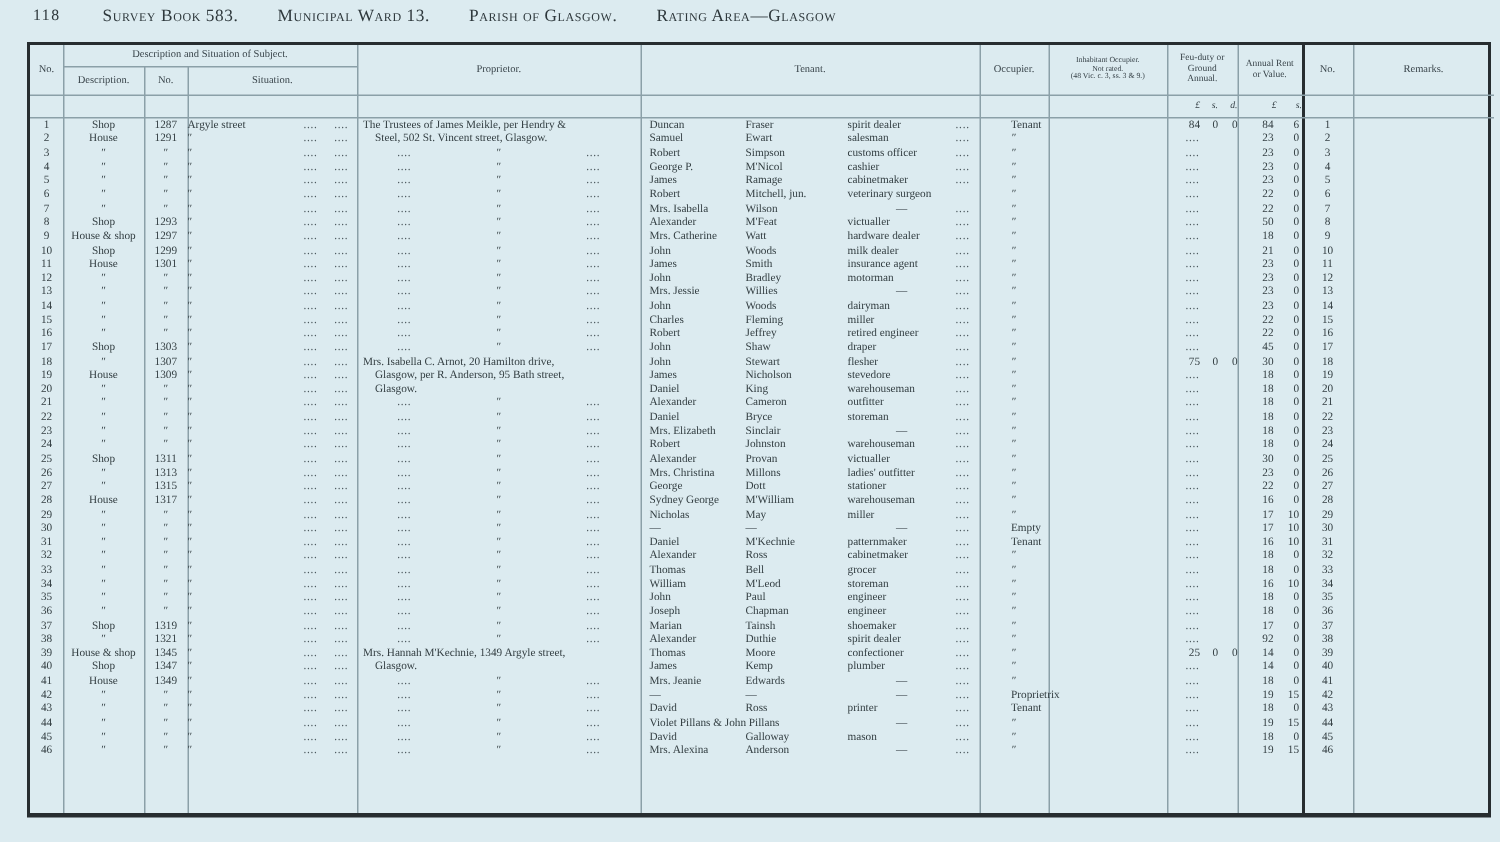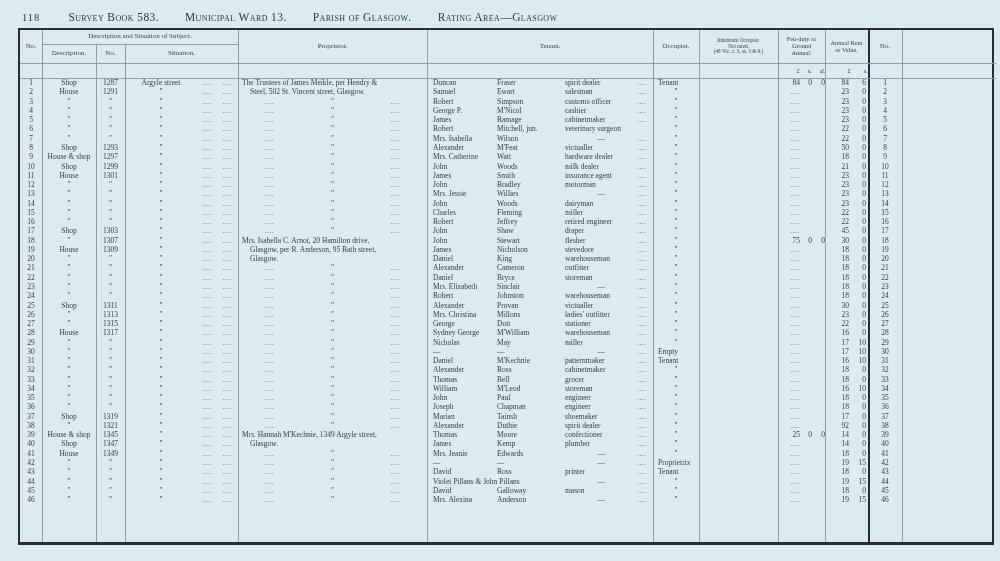--- a/index.html
+++ b/index.html
@@ -4,21 +4,21 @@
 <style>
   html,body{margin:0;padding:0;}
   body{
     width:1000px;height:561px;overflow:hidden;position:relative;
     background:#dcebf0;
     font-family:"Liberation Serif","DejaVu Serif",serif;
     color:#354044;
   }
   .page-title{
     position:absolute;top:5px;left:0;width:1000px;height:18px;
-    display:flex;align-items:flex-end;
+    display:flex;align-items:flex-start;
     font-variant:small-caps;font-size:11.5px;letter-spacing:.4px;
     color:#2e383c;white-space:nowrap;
   }
   .page-title .pageno{margin-left:22px;margin-right:28px;font-variant:normal;font-size:10.5px;letter-spacing:1px;}
   .page-title .seg{margin-right:26px;}
 
   .tbl{
     position:absolute;left:18px;top:28px;width:976px;height:517px;
     border:2px solid #272d30;border-bottom-width:3px;box-sizing:border-box;
   }
@@ -35,31 +35,31 @@
   .units{position:absolute;top:33px;height:15px;display:grid;align-items:center;
          font-size:6.5px;font-style:italic;color:#39444a;}
   .units span{text-align:right;}
 
   .rows{position:absolute;left:0;top:48px;width:976px;}
   .row{display:grid;grid-template-columns:22px 54px 29px 113px 189px 226px 46px 79px 47px 43px 34px 94px;
        height:9.28px;align-items:center;font-size:7.5px;line-height:9px;white-space:nowrap;}
   .cell{overflow:visible;}
   .c-no,.c-sno,.c-desc,.c-no2{text-align:center;}
   .c-sit{display:grid;grid-template-columns:72px 20px 21px;}
-  .c-sit .nm{text-align:center;}
+  .c-sit .nm{}
   .c-sit .dots{text-align:center;}
   .c-prop{display:block;padding-left:4px;box-sizing:border-box;}
   .c-prop.ditto{display:grid;grid-template-columns:63px 63px 63px;padding:0;text-align:center;}
   .c-prop .ind{padding-left:8px;}
   .c-ten{display:grid;grid-template-columns:70px 68px 72px 16px;}
   .c-ten .f1{padding-left:6px;}
   .c-ten .f1.wide{grid-column:1 / span 2;}
   .c-ten .oc{}
   .c-ten .oc.dash{text-align:center;}
-  .c-occ{padding-left:5px;box-sizing:border-box;}
+  .c-occ{padding-left:21px;box-sizing:border-box;}
   .c-occ.ditto{text-align:center;padding-left:0;}
   .c-feu{display:grid;grid-template-columns:22px 12px 13px;}
   .c-feu span{text-align:right;}
   .c-feu .dots{text-align:center;grid-column:1 / span 2;}
   .c-rent{display:grid;grid-template-columns:26px 17px;}
   .c-rent span{text-align:right;padding-right:2px;}
   .dots{color:#4a575c;letter-spacing:.5px;}
 </style>
 </head>
 <body>
@@ -89,30 +89,31 @@
   <div class="hline" style="left:22px;width:196px;top:14px"></div>
   <div class="hline" style="left:0;width:976px;top:33px"></div>
   <div class="hline" style="left:0;width:976px;top:48px"></div>
 
   <div class="hdr" style="left:0;top:0;width:22px;height:33px">No.</div>
   <div class="hdr" style="left:22px;top:0;width:196px;height:14px">Description and Situation of Subject.</div>
   <div class="hdr" style="left:22px;top:14px;width:54px;height:19px">Description.</div>
   <div class="hdr" style="left:76px;top:14px;width:29px;height:19px">No.</div>
   <div class="hdr" style="left:105px;top:14px;width:113px;height:19px">Situation.</div>
   <div class="hdr" style="left:218px;top:0;width:189px;height:33px">Proprietor.</div>
-  <div class="hdr" style="left:417px;top:0;width:226px;height:33px">Tenant.</div>
+  <div class="hdr" style="left:407px;top:0;width:226px;height:33px">Tenant.</div>
   <div class="hdr" style="left:633px;top:0;width:46px;height:33px">Occupier.</div>
   <div class="hdr tiny" style="left:679px;top:0;width:79px;height:33px;flex-direction:column">
     <span>Inhabitant Occupier.</span>
     <span>Not rated.</span>
     <span>(48 Vic. c. 3, ss. 3 &amp; 9.)</span>
   </div>
   <div class="hdr small" style="left:758px;top:0;width:47px;height:33px">Feu-duty or Ground Annual.</div>
   <div class="hdr small" style="left:805px;top:0;width:43px;height:33px">Annual Rent or Value.</div>
   <div class="hdr" style="left:848px;top:0;width:34px;height:33px">No.</div>
+  <div class="hdr" style="left:882px;top:0;width:94px;height:33px">Remarks.</div>
 
   <div class="units" style="left:758px;width:47px;grid-template-columns:22px 12px 13px">
     <span>£</span>
     <span>s.</span>
     <span>d.</span>
   </div>
   <div class="units" style="left:805px;width:43px;grid-template-columns:26px 17px">
     <span>£</span>
     <span>s.</span>
   </div>

